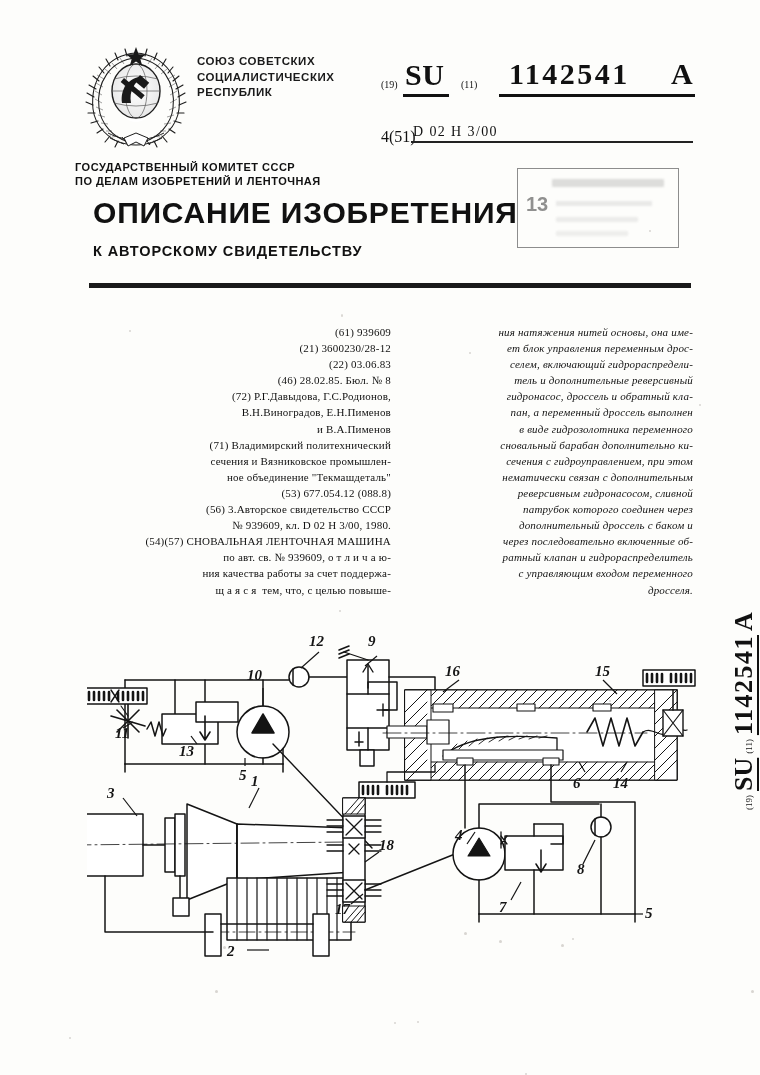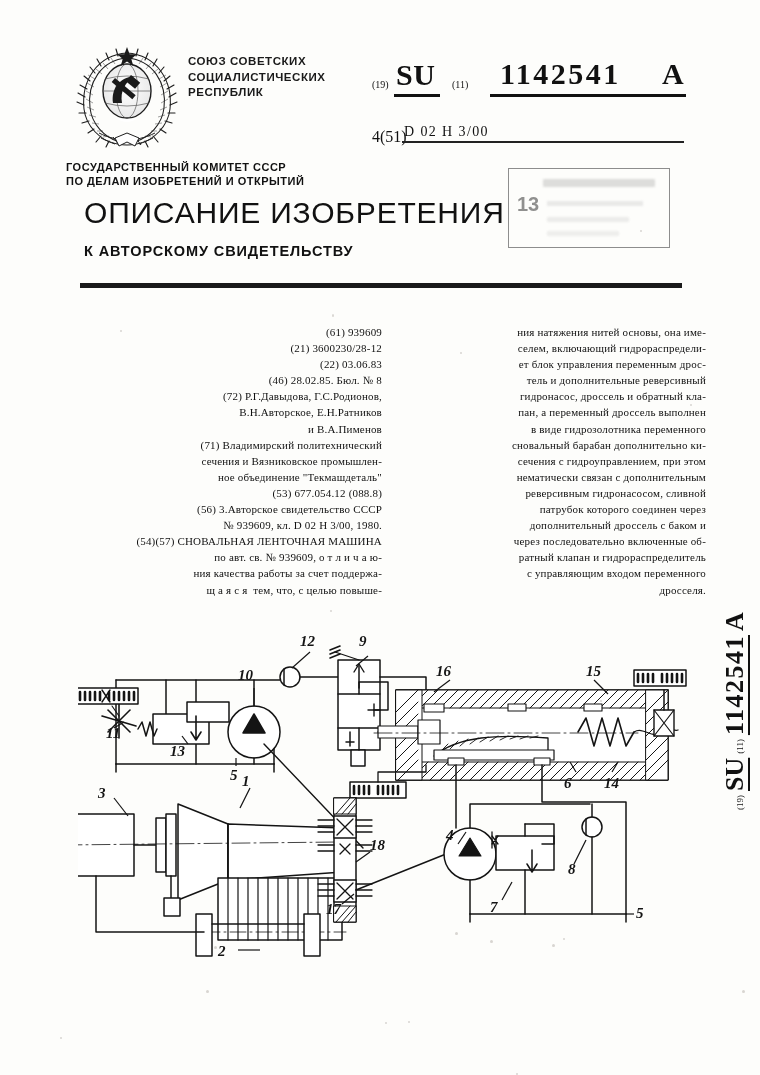--- a/index.html
+++ b/index.html
@@ -4,21 +4,21 @@
 <style>
   html,body{margin:0;padding:0;}
   body{
     width:760px;height:1075px;
     background:#fdfdfb;
     font-family:"Liberation Serif", serif;
     color:#111;
     position:relative;
     overflow:hidden;
   }
-  .page{position:absolute;inset:0;}
+  .page{position:absolute;inset:0;margin-left:9px;}
 
   
   .speckle{position:absolute;background:#b9b4ae;border-radius:50%;opacity:.55;pointer-events:none;}
 
   
   .emblem{position:absolute;left:75px;top:45px;width:104px;height:106px;}
   .soyuz{position:absolute;left:188px;top:54px;
     font-family:"Liberation Sans",sans-serif;
     font-weight:bold;font-size:11.5px;letter-spacing:.55px;line-height:15.5px;color:#1a1a1a;}
 
@@ -36,21 +36,21 @@
   .ipcline{position:absolute;left:372px;top:124px;width:320px;height:22px;}
   .lbl451{position:absolute;left:0;top:4px;font-size:16px;}
   .ipc{position:absolute;left:32px;top:0px;font-size:14px;letter-spacing:1.4px;}
   .rule-ipc{position:absolute;left:30px;top:17px;width:282px;height:1.6px;background:#222;}
 
   .committee{position:absolute;left:66px;top:160px;
     font-family:"Liberation Sans",sans-serif;font-weight:bold;
     font-size:11px;letter-spacing:.5px;line-height:14px;}
 
   .opisanie{position:absolute;left:84px;top:196px;
-    font-family:"Liberation Sans",sans-serif;font-weight:normal;
+    font-family:"Liberation Sans",sans-serif;font-weight:bold;
     font-size:30px;letter-spacing:.8px;}
   .kavt{position:absolute;left:84px;top:243px;
     font-family:"Liberation Sans",sans-serif;font-weight:bold;
     font-size:14.5px;letter-spacing:.9px;}
 
   
   .stampbox{position:absolute;left:508px;top:168px;width:160px;height:78px;
     border:1.4px solid #4a4a4a;opacity:.62;}
   .stampbox .sb-num{position:absolute;left:8px;top:24px;
     font-family:"Liberation Sans",sans-serif;font-weight:bold;font-size:20px;color:#303030;opacity:.85;}
@@ -63,21 +63,21 @@
   .stampbox .sb-smear4{position:absolute;left:38px;top:62px;width:72px;height:5px;
     background:#9a9a9a;opacity:.25;filter:blur(1px);}
 
   
   .divider{position:absolute;left:80px;top:283px;width:602px;height:4.5px;background:#1a1a1a;}
 
   
   .col{position:absolute;font-family:"Liberation Serif",serif;
        font-size:11px;line-height:16.1px;letter-spacing:.18px;text-align:right;}
   .col-left{left:82px;top:324px;width:300px;}
-  .col-right{left:410px;top:324px;width:296px;}
+  .col-right{left:388px;top:324px;width:296px;font-style:italic;}
   .col p{margin:0;white-space:pre-wrap;}
 
   
   .sidenum{position:absolute;left:660px;top:520px;width:120px;height:340px;}
   .sidenum-inner{
     position:absolute;left:-60px;top:110px;width:300px;height:60px;
     transform:rotate(-90deg);transform-origin:center center;
     display:flex;align-items:baseline;gap:4px;
   }
   .sidenum-inner .s19,.sidenum-inner .s11{font-size:9px;}
@@ -197,21 +197,21 @@
   </div>
 
   <div class="ipcline">
     <span class="lbl451">4(51)</span>
     <span class="ipc">D 02 H 3/00</span>
     <span class="rule-ipc"></span>
   </div>
 
   <div class="committee">
     <div>ГОСУДАРСТВЕННЫЙ КОМИТЕТ СССР</div>
-    <div>ПО ДЕЛАМ ИЗОБРЕТЕНИЙ И ОТКРЫТИЙ</div>
+    <div>ПО ДЕЛАМ ИЗОБРЕТЕНИЙ И ЛЕНТОЧНАЯ</div>
   </div>
 
   <div class="opisanie">ОПИСАНИЕ ИЗОБРЕТЕНИЯ</div>
   <div class="kavt">К АВТОРСКОМУ СВИДЕТЕЛЬСТВУ</div>
 
   <div class="stampbox">
     <span class="sb-smear"></span>
     <span class="sb-smear2"></span>
     <span class="sb-smear3"></span>
     <span class="sb-smear4"></span>
@@ -219,38 +219,38 @@
   </div>
 
   <div class="divider"></div>
 
   <div class="col col-left">
     <p>(61) 939609</p>
     <p>(21) 3600230/28-12</p>
     <p>(22) 03.06.83</p>
     <p>(46) 28.02.85. Бюл. № 8</p>
     <p>(72) Р.Г.Давыдова, Г.С.Родионов,</p>
-    <p>В.Н.Авторское, Е.Н.Ратников</p>
+    <p>В.Н.Виноградов, Е.Н.Пименов</p>
     <p>и В.А.Пименов</p>
     <p>(71) Владимирский политехнический</p>
     <p>сечения и Вязниковское промышлен-</p>
     <p>ное объединение "Текмашдеталь"</p>
     <p>(53) 677.054.12 (088.8)</p>
     <p>(56) 3.Авторское свидетельство СССР</p>
     <p>№ 939609, кл. D 02 H 3/00, 1980.</p>
     <p>(54)(57) СНОВАЛЬНАЯ ЛЕНТОЧНАЯ МАШИНА</p>
     <p>по авт. св. № 939609, о т л и ч а ю-</p>
     <p>ния качества работы за счет поддержа-</p>
     <p>щ а я с я  тем, что, с целью повыше-</p>
   </div>
 
   <div class="col col-right">
     <p>ния натяжения нитей основы, она име-</p>
+    <p>ет блок управления переменным дрос-</p>
     <p>селем, включающий гидрораспредели-</p>
-    <p>ет блок управления переменным дрос-</p>
     <p>тель и дополнительные реверсивный</p>
     <p>гидронасос, дроссель и обратный кла-</p>
     <p>пан, а переменный дроссель выполнен</p>
     <p>в виде гидрозолотника переменного</p>
     <p>сновальный барабан дополнительно ки-</p>
     <p>сечения с гидроуправлением, при этом</p>
     <p>нематически связан с дополнительным</p>
     <p>реверсивным гидронасосом, сливной</p>
     <p>патрубок которого соединен через</p>
     <p>дополнительный дроссель с баком и</p>

